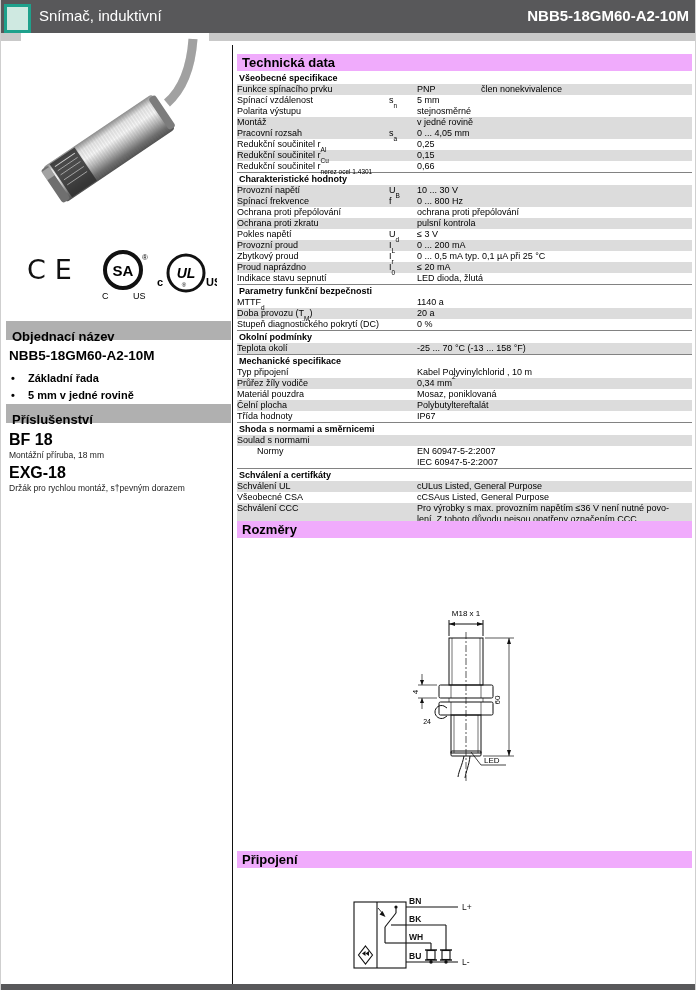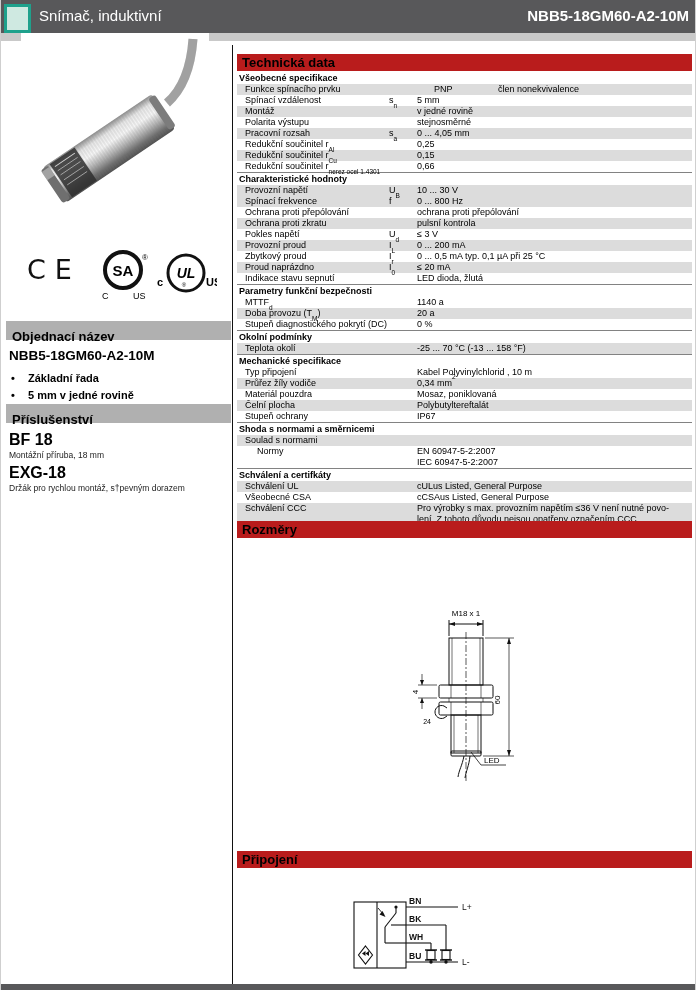--- a/index.html
+++ b/index.html
@@ -26,37 +26,37 @@
   .bar-acc{top:404px;}
   .order-code{position:absolute;left:8px;top:348px;font-size:13.5px;font-weight:bold;}
   .bullets{position:absolute;left:10px;top:372px;width:215px;}
   .bullet-row{font-size:11px;font-weight:bold;margin-bottom:5px;display:flex;}
   .bullet-row::before{content:"•";width:17px;display:inline-block;}
   .acc-list{position:absolute;left:8px;top:427px;width:218px;}
   .acc-code{font-size:16px;font-weight:bold;margin-top:4px;}
   .acc-desc{font-size:8.5px;color:#222;margin-top:1px;}
 
   
-  .rightbar{position:absolute;left:236px;width:455px;height:17px;background:#b91c1c;
+  .rightbar{position:absolute;left:236px;width:455px;height:17px;background:#f0abfc;
             font-size:13px;font-weight:bold;padding:1px 0 0 5px;box-sizing:border-box;}
   .bar-tech{top:54px;}
   .bar-dim{top:521px;}
   .bar-conn{top:851px;}
 
   
   .tech-table{position:absolute;left:236px;top:72px;width:455px;}
   .tsec{font-size:9px;font-weight:bold;line-height:11px;padding:1px 0 0 2px;border-top:1px solid #828282;}
   .tsec.first{border-top:none;}
   .trow{display:flex;min-height:11px;line-height:11px;font-size:9px;}
   .trow.shaded{background:#dcdcdc;}
-  .tlabel{width:152px;padding-left:8px;box-sizing:border-box;white-space:nowrap;}
+  .tlabel{width:152px;box-sizing:border-box;white-space:nowrap;}
   .tlabel.ind2{padding-left:20px;}
   .tsym{width:28px;white-space:nowrap;}
   .tval{flex:1;white-space:nowrap;}
-  .tval .v1{display:inline-block;width:64px;margin-left:17px;}
+  .tval .v1{display:inline-block;width:64px;}
   sub.rr{font-size:6.5px;position:relative;top:2px;line-height:0;}
   sup.rr{font-size:6.5px;position:relative;top:-3px;line-height:0;}
 
   svg text{font-family:"Liberation Sans",sans-serif;}
   .dims-svg{position:absolute;left:392px;top:600px;}
   .conn-svg{position:absolute;left:340px;top:893px;}
   .photo-svg{position:absolute;left:0;top:0;}
 </style>
 </head>
 <body>
@@ -148,29 +148,29 @@
       <div class="trow shaded">
         <div class="tlabel">Funkce spínacího prvku</div>
         <div class="tsym"></div>
         <div class="tval"><span class="v1">PNP</span><span>člen nonekvivalence</span></div>
       </div>
       <div class="trow">
         <div class="tlabel">Spínací vzdálenost</div>
         <div class="tsym">s<sub class="rr">n</sub></div>
         <div class="tval">5 mm</div>
       </div>
+      <div class="trow">
+        <div class="tlabel">Polarita výstupu</div>
+        <div class="tsym"></div>
+        <div class="tval">stejnosměrné</div>
+      </div>
       <div class="trow shaded">
         <div class="tlabel">Montáž</div>
         <div class="tsym"></div>
         <div class="tval">v jedné rovině</div>
-      </div>
-      <div class="trow">
-        <div class="tlabel">Polarita výstupu</div>
-        <div class="tsym"></div>
-        <div class="tval">stejnosměrné</div>
       </div>
       <div class="trow shaded">
         <div class="tlabel">Pracovní rozsah</div>
         <div class="tsym">s<sub class="rr">a</sub></div>
         <div class="tval">0 ... 4,05 mm</div>
       </div>
       <div class="trow">
         <div class="tlabel">Redukční součinitel r<sub class="rr">Al</sub></div>
         <div class="tsym"></div>
         <div class="tval">0,25</div>
@@ -268,21 +268,21 @@
         <div class="tlabel">Materiál pouzdra</div>
         <div class="tsym"></div>
         <div class="tval">Mosaz, poniklovaná</div>
       </div>
       <div class="trow shaded">
         <div class="tlabel">Čelní plocha</div>
         <div class="tsym"></div>
         <div class="tval">Polybutyltereftalát</div>
       </div>
       <div class="trow">
-        <div class="tlabel">Stupeň ochrany</div>
+        <div class="tlabel">Třída hodnoty</div>
         <div class="tsym"></div>
         <div class="tval">IP67</div>
       </div>
       <div class="tsec">Shoda s normami a směrnicemi</div>
       <div class="trow shaded">
         <div class="tlabel">Soulad s normami</div>
         <div class="tsym"></div>
         <div class="tval"></div>
       </div>
       <div class="trow">

